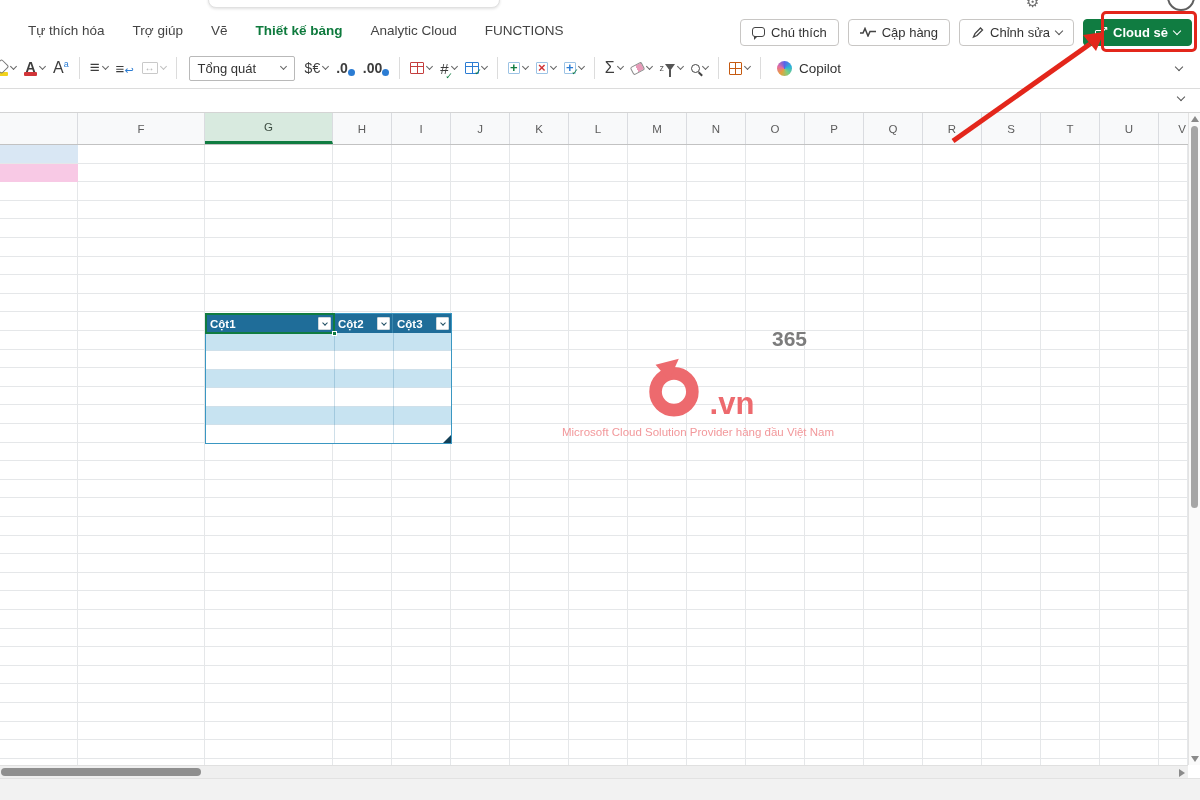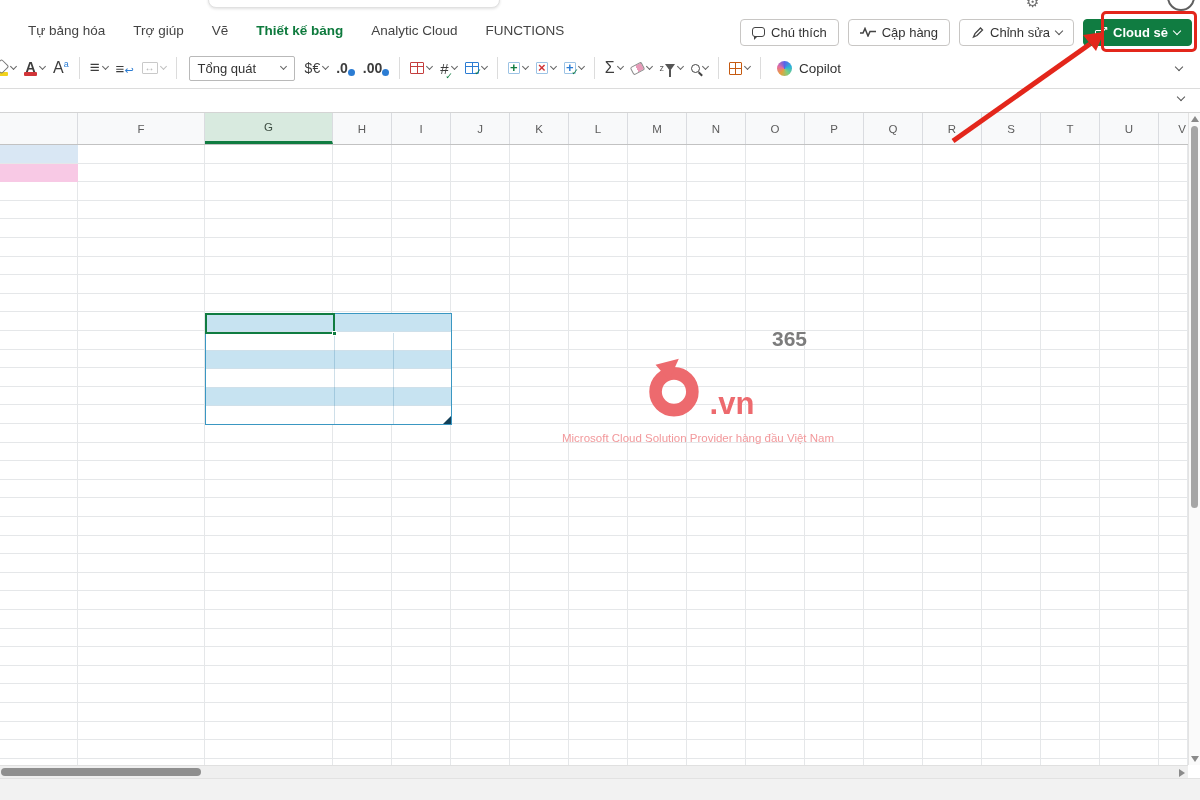--- a/index.html
+++ b/index.html
@@ -105,21 +105,21 @@
   .sel-handle { position:absolute; right:-4px; bottom:-4px; width:5px; height:5px; background:#107C41; border:1px solid #fff; }
   .resize-handle { position:absolute; right:0; bottom:0; width:0; height:0;
     border-style:solid; border-width:0 0 8px 8px; border-color:transparent transparent #123f57 transparent; }
 
   
   .wm { position:absolute; left:558px; top:182px; width:280px; z-index:2; text-align:center; }
   .wm-badge { position:absolute; right:31px; top:0; font-size:21px; font-weight:700; color:#7c7c7c;text-align:center; }
   .wm-row { display:flex; align-items:flex-end; justify-content:center; height:80px; margin-top:10px; }
   .wm-ms { font-size:103px; line-height:62px; font-weight:800; letter-spacing:-7px; color:#ED6A6E; }
   .wm-vn { font-size:31px; font-weight:800; color:#ED6A6E; margin-left:6px; line-height:26px; }
-  .wm-tagline { margin-top:15px; font-size:11.5px; color:#F2989B; white-space:nowrap; }
+  .wm-tagline { margin-top:9px; font-size:11.5px; color:#F2989B; white-space:nowrap; }
 
   
   .vscroll { position:absolute; left:1188px; top:113px; width:12px; height:652px; background:#FAFAFA; border-left:1px solid #e3e3e3; }
   .vthumb { position:absolute; left:2px; top:13px; width:7px; height:382px; background:#A6A6A6; border-radius:4px; }
   .tri-up { position:absolute; left:2px; top:3px; width:0; height:0; border-left:4px solid transparent;
     border-right:4px solid transparent; border-bottom:6px solid #8a8a8a; }
   .tri-down { position:absolute; left:2px; bottom:3px; width:0; height:0; border-left:4px solid transparent;
     border-right:4px solid transparent; border-top:6px solid #8a8a8a; }
   .hscroll { position:absolute; left:0; top:765px; width:1188px; height:13px; background:#EFEFEF; border-top:1px solid #e0e0e0; }
   .hthumb { position:absolute; left:1px; top:2px; width:200px; height:8px; background:#8f8f8f; border-radius:4px; }
@@ -135,21 +135,21 @@
 <body>
 
 <div class="app">
 
   <div class="topbar">
     <div class="popup-remnant"></div>
     <span class="gear">⚙</span>
     <div class="avatar"></div>
 
     <nav class="tabs">
-      <div class="tab">Tự bảng hóa</div>
+      <div class="tab">Tự thích hóa</div>
       <div class="tab">Trợ giúp</div>
       <div class="tab">Vẽ</div>
       <div class="tab active">Thiết kế bảng</div>
       <div class="tab">Analytic Cloud</div>
       <div class="tab">FUNCTIONS</div>
     </nav>
 
     <div class="top-actions">
       <div class="tbtn">
         <span class="ico-comment"></span>
@@ -338,20 +338,40 @@
         <div class="gc" style="width: 59px;"></div>
         <div class="gc" style="width: 59px;"></div>
         <div class="gc" style="width: 59px;"></div>
         <div class="gc" style="width: 59px;"></div>
         <div class="gc" style="flex: 1 1 0%;"></div>
       </div>
     <div class="cell-blue"></div>
     <div class="cell-pink"></div>
 
     <div class="xtable">
+      <div class="thead">
+        <div class="thcell" style="width:128px">
+          <span>Cột1</span>
+          <span class="dd">
+              <span class="chev"></span>
+            </span>
+        </div>
+        <div class="thcell" style="width:59px">
+          <span>Cột2</span>
+          <span class="dd">
+              <span class="chev"></span>
+            </span>
+        </div>
+        <div class="thcell" style="width:58px">
+          <span>Cột3</span>
+          <span class="dd">
+              <span class="chev"></span>
+            </span>
+        </div>
+      </div>
       <div>
         <div class="trow"></div>
         <div class="trow"></div>
         <div class="trow"></div>
         <div class="trow"></div>
         <div class="trow"></div>
         <div class="trow"></div>
       </div>
       <div class="tsep" style="left:128px"></div>
       <div class="tsep" style="left:187px"></div>

